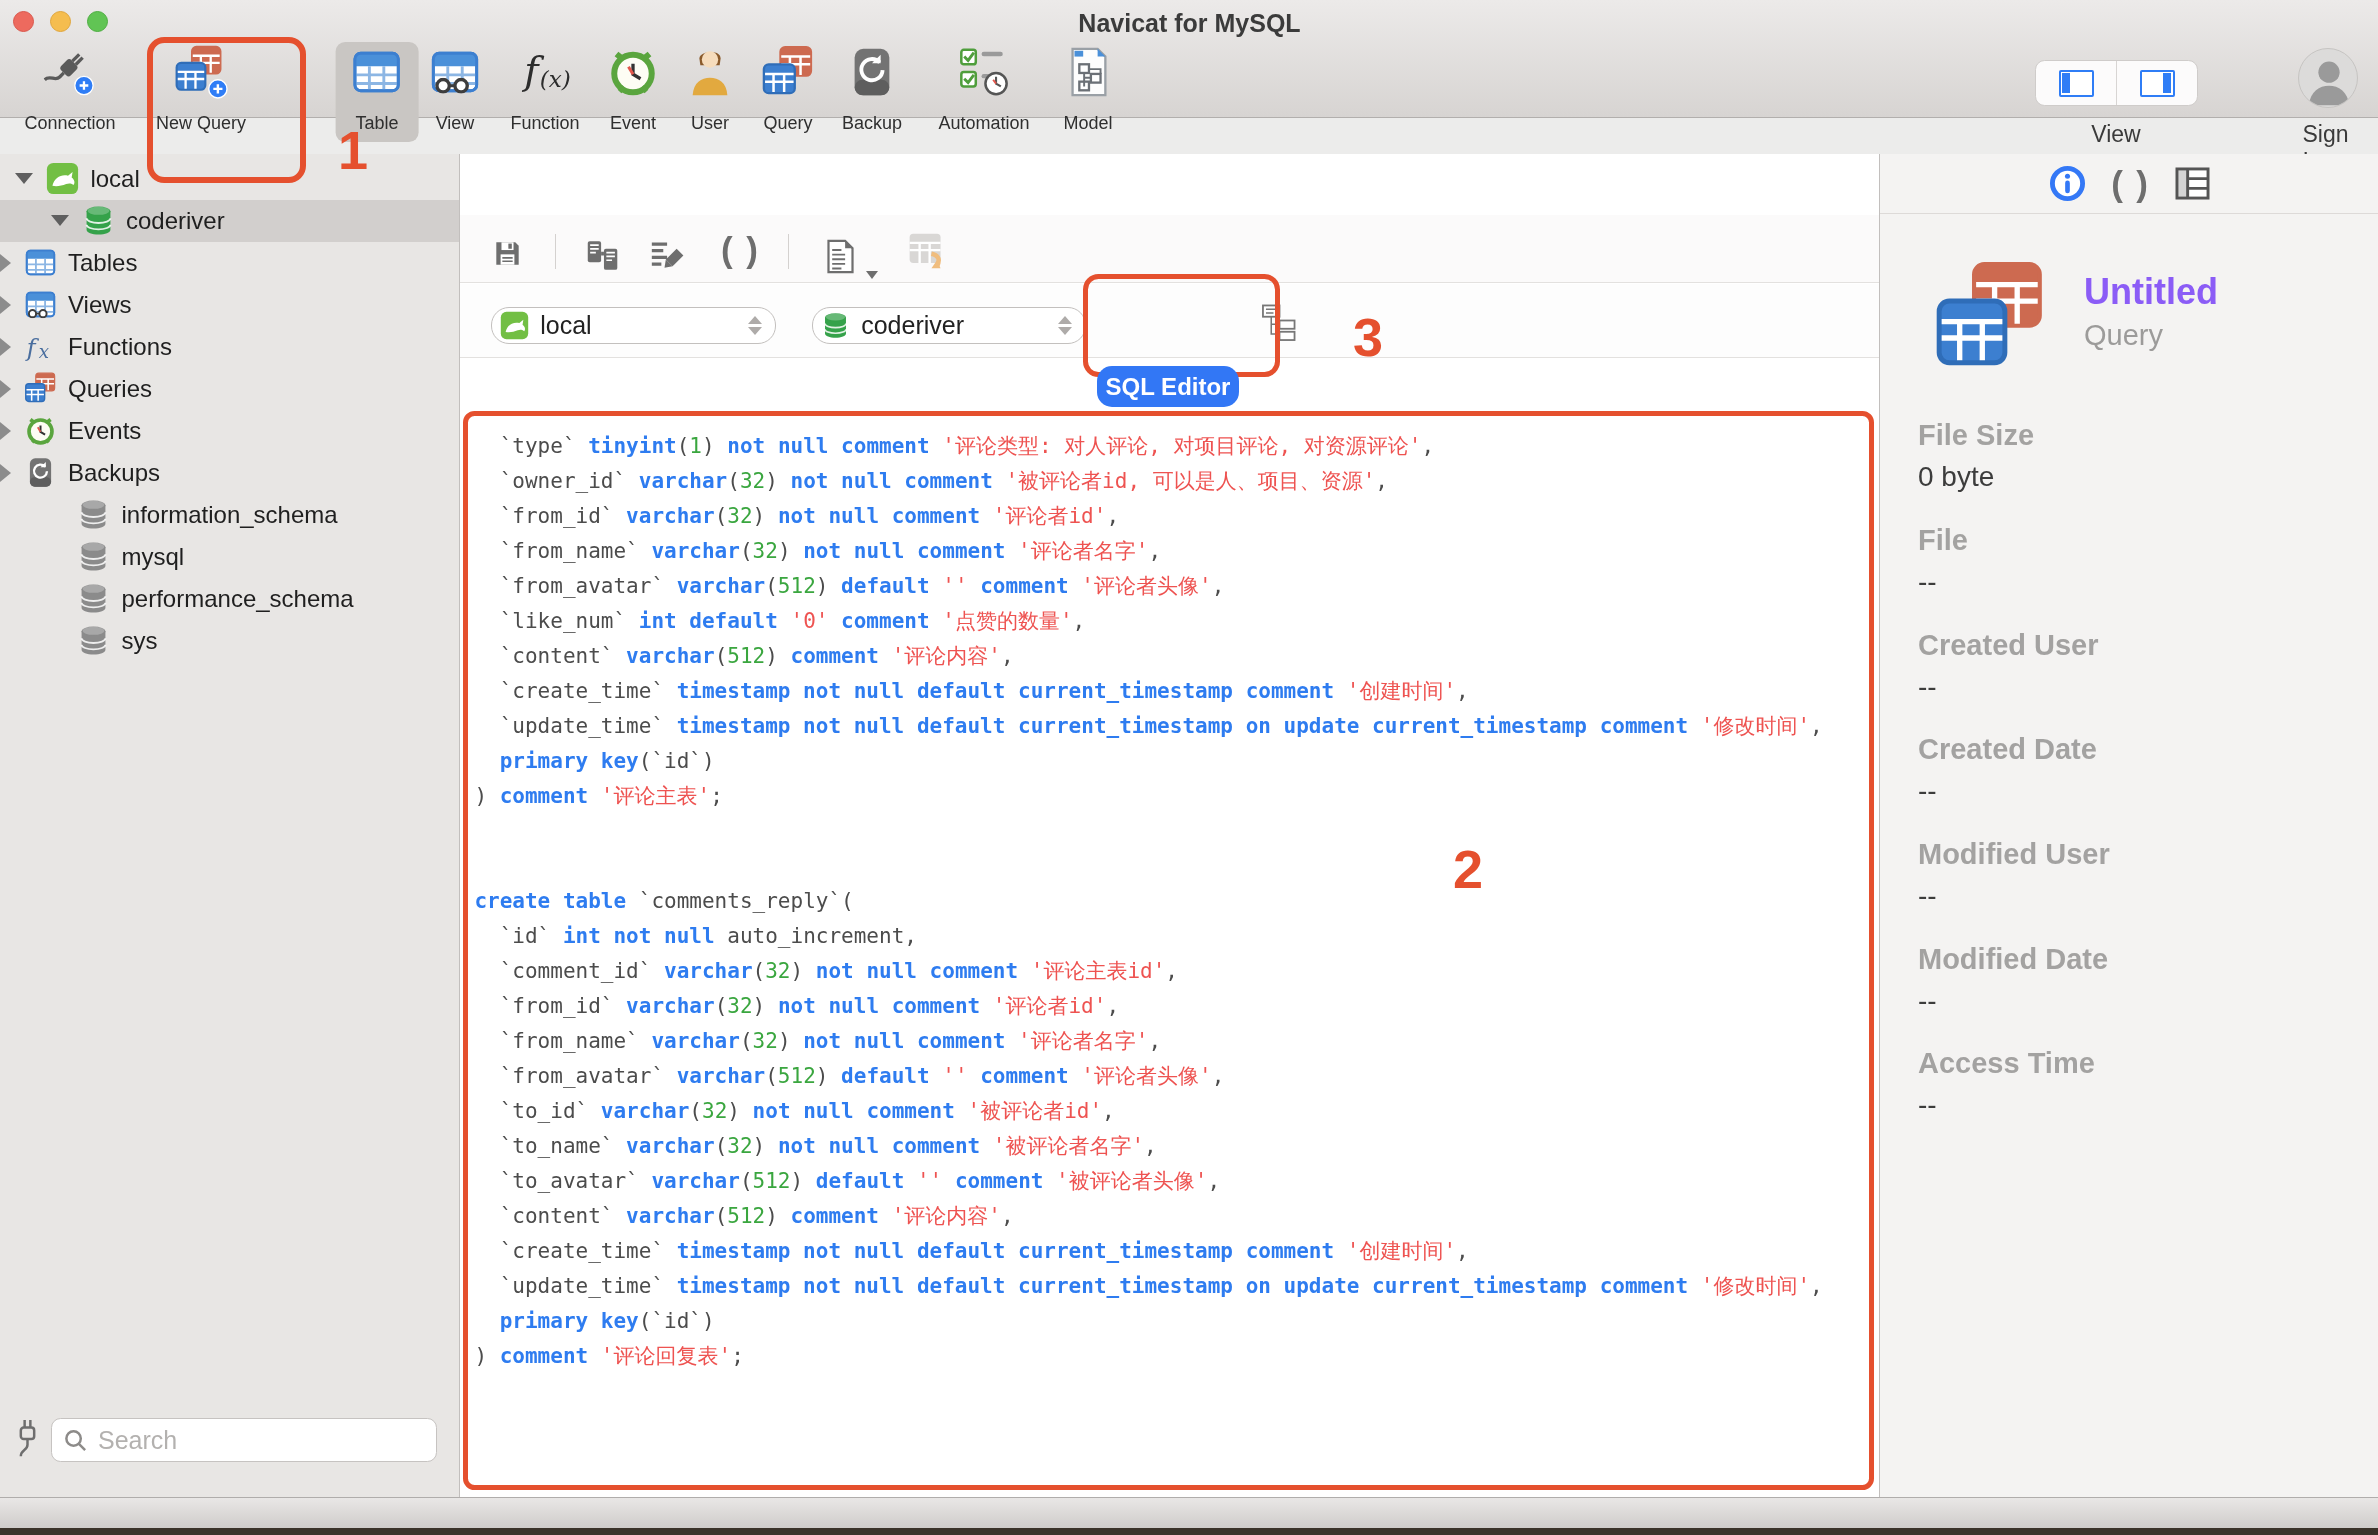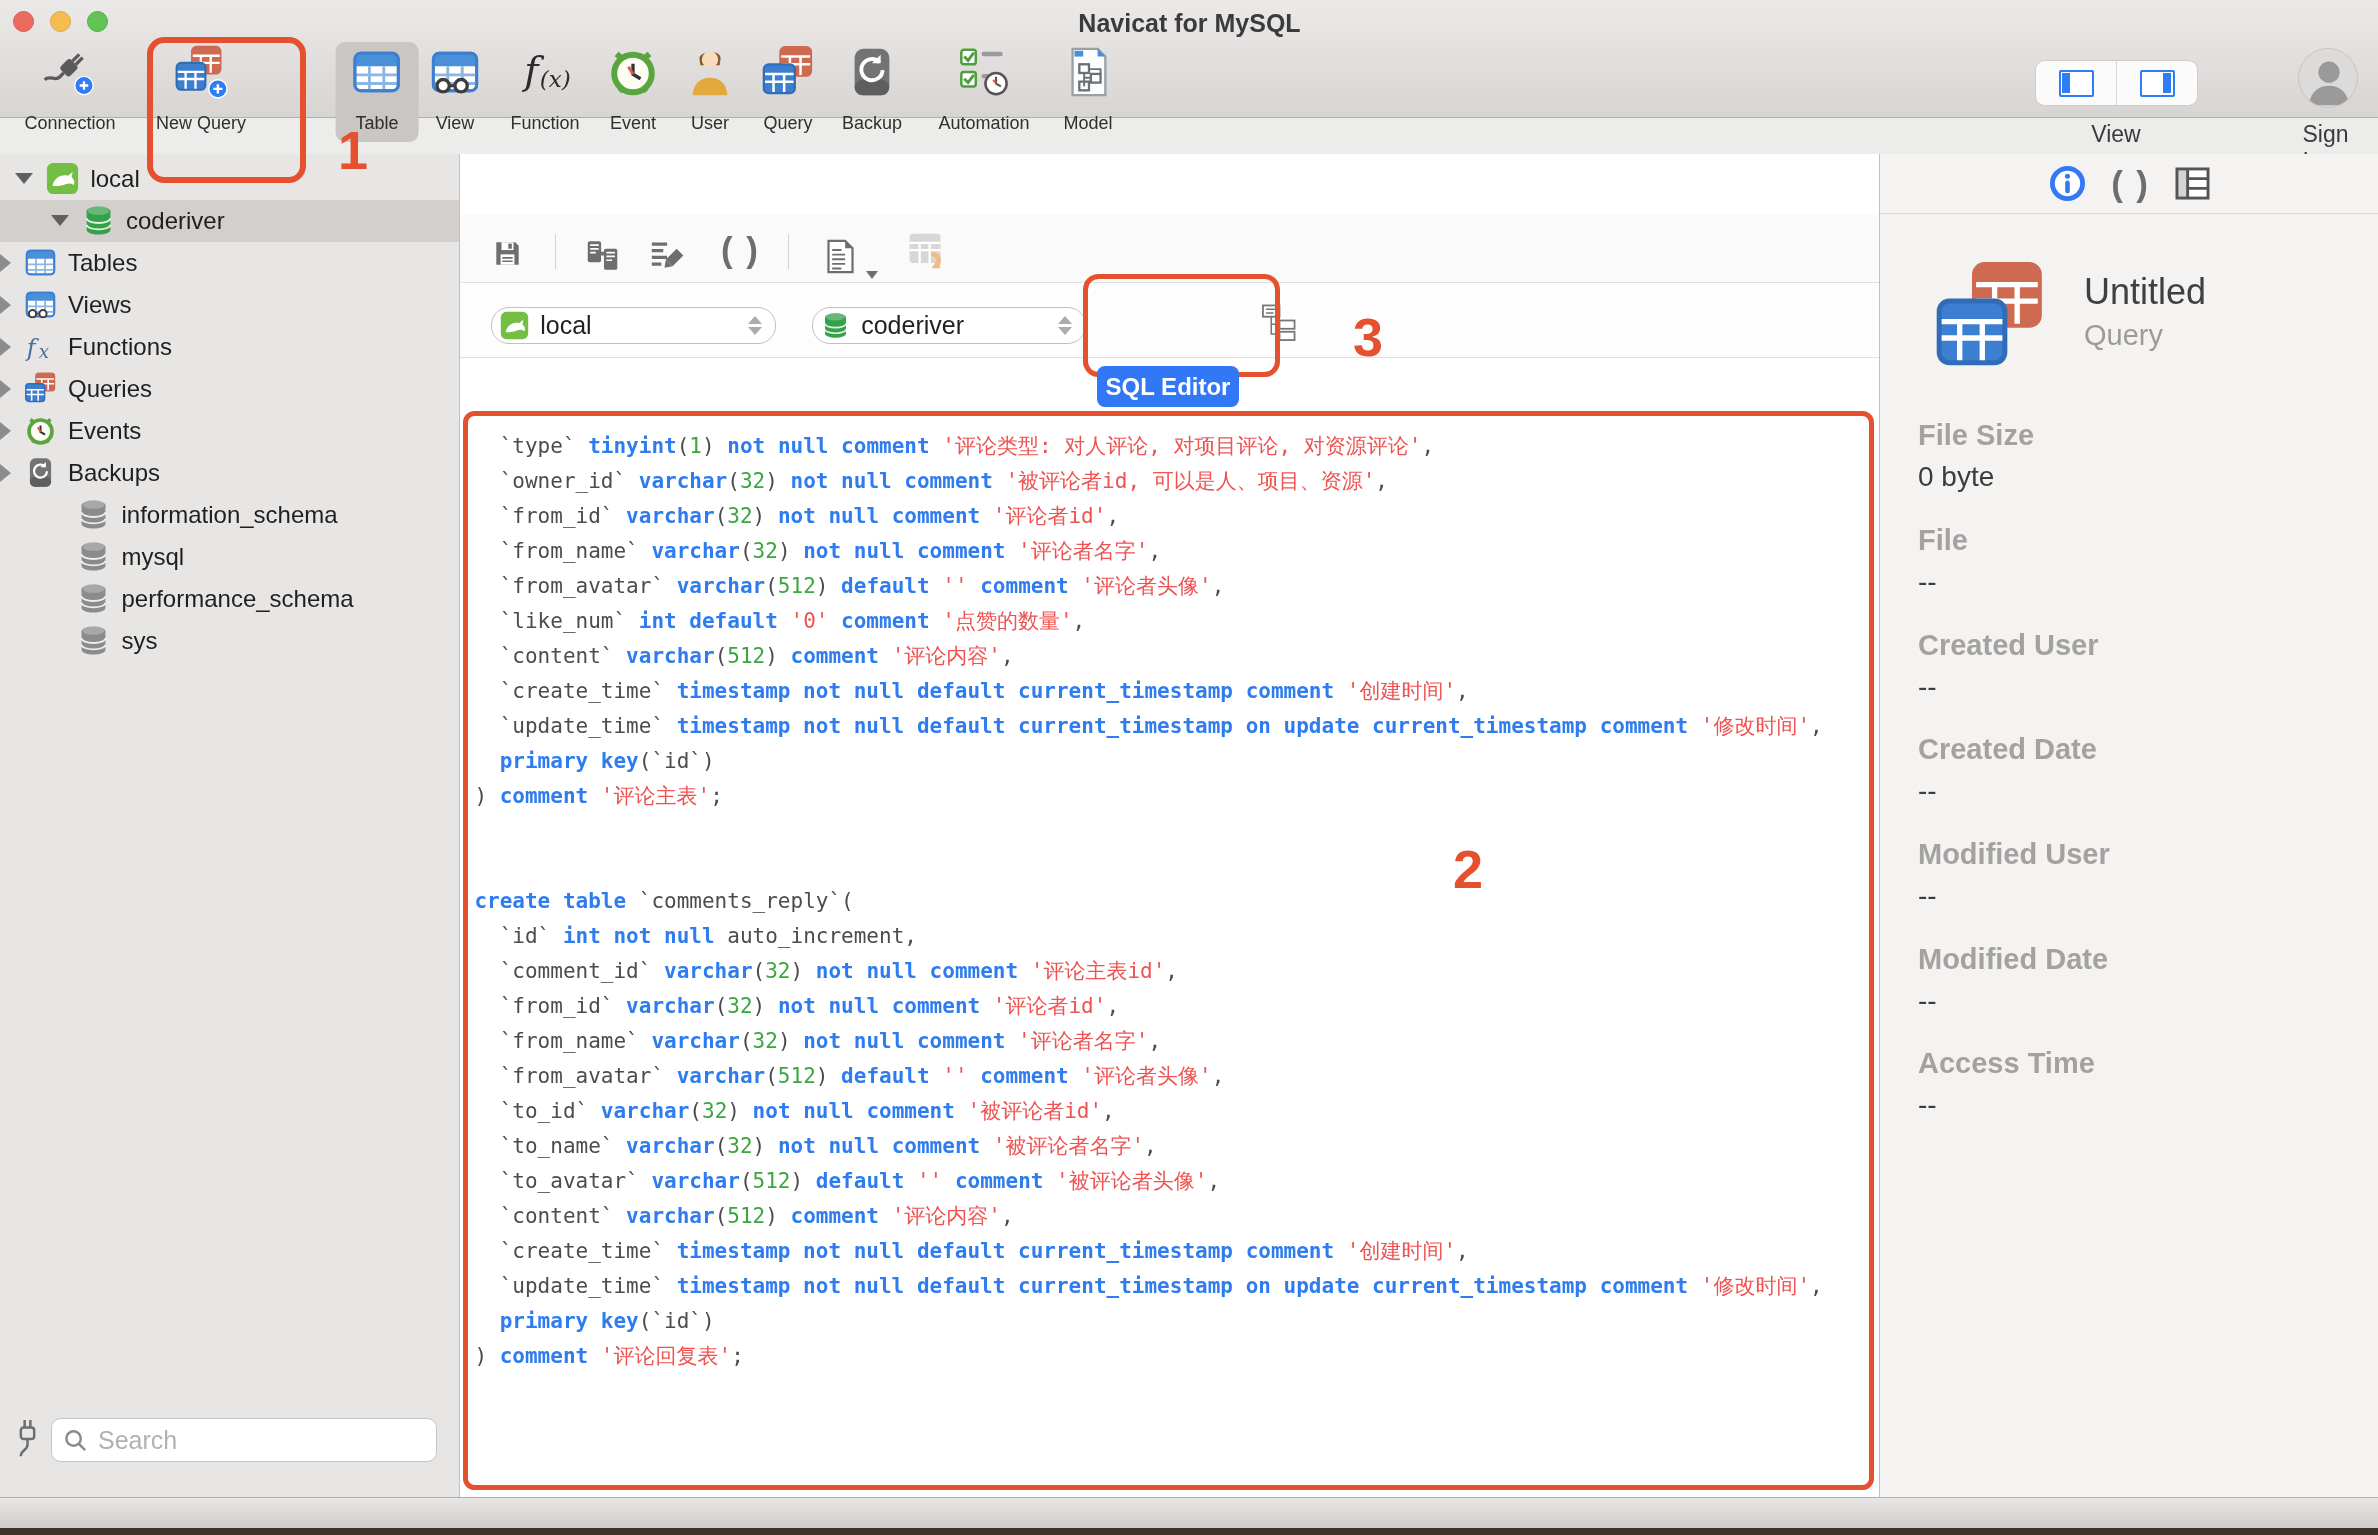--- a/index.html
+++ b/index.html
@@ -73,36 +73,36 @@
   .editor{position:absolute;left:0;top:204px;right:0;bottom:0;background:#fff;}
   .sql{position:absolute;left:14.4px;top:71px;font-family:"DejaVu Sans Mono",monospace;font-size:21px;}
   .sql-line{height:35px;line-height:35px;white-space:pre;}
   .tok-p{color:var(--plain);} .tok-k{color:var(--kw);font-weight:bold;}
   .tok-n{color:var(--num);} .tok-s{color:var(--str);}
 
   
   .rightpanel{position:absolute;left:1879px;top:154px;width:500px;height:1343px;background:#f4f3f2;border-left:1px solid #c2bfbd;}
   .rp-head{position:absolute;left:0;top:0;width:100%;height:60px;border-bottom:1px solid #dddad8;display:flex;align-items:center;justify-content:center;gap:25px;}
   .rp-bigicon{position:absolute;left:53px;top:106px;width:115px;height:115px;}
-  .rp-title{position:absolute;left:204px;top:117px;font-size:36px;font-weight:normal;color:#404040;}
+  .rp-title{position:absolute;left:204px;top:117px;font-size:36px;font-weight:bold;color:#8b5cf6;}
   .rp-type{position:absolute;left:204px;top:165px;font-size:29px;color:#9c9b9a;}
   .rp-field{position:absolute;left:38px;}
   .rp-label{font-size:29px;font-weight:bold;color:#a3a2a1;}
   .rp-value{margin-top:8.6px;font-size:28px;color:#3c3c3c;}
   .info-ic{width:37px;height:37px;}
   .grid-ic{width:35px;height:33px;}
 
   
   .footer{position:absolute;left:0;top:1497px;width:2379px;height:31px;background:linear-gradient(#e9e7e6,#cfccca);border-top:1px solid #b0adab;}
   .strip{position:absolute;left:0;top:1528px;width:2379px;height:7.7px;background:#3b332a;}
 
   
   .ann-box{position:absolute;border:5.8px solid var(--ann);pointer-events:none;}
   .ann-num{position:absolute;color:var(--ann);font-size:54px;font-weight:bold;pointer-events:none;font-family:"Liberation Sans",sans-serif;}
-  .tooltip{position:absolute;left:1097px;top:366px;width:142px;height:41px;background:var(--tooltip);border-radius:8px;
+  .tooltip{position:absolute;left:1097px;top:366px;width:142px;height:41px;background:var(--tooltip);border-radius:15px;
     color:#fff;font-size:24px;font-weight:bold;display:flex;align-items:center;justify-content:center;}
 </style>
 </head>
 <body>
 
 <svg width="0" height="0" style="position:absolute">
   <defs>
     <symbol id="sym-table" viewBox="0 0 36 36">
       <rect x="3" y="5" width="30" height="26" rx="4" fill="#fff" stroke="#3c7fd0" stroke-width="2"></rect>
       <path d="M3 9a4 4 0 0 1 4-4h22a4 4 0 0 1 4 4v5H3z" fill="#4a90d9"></path>

